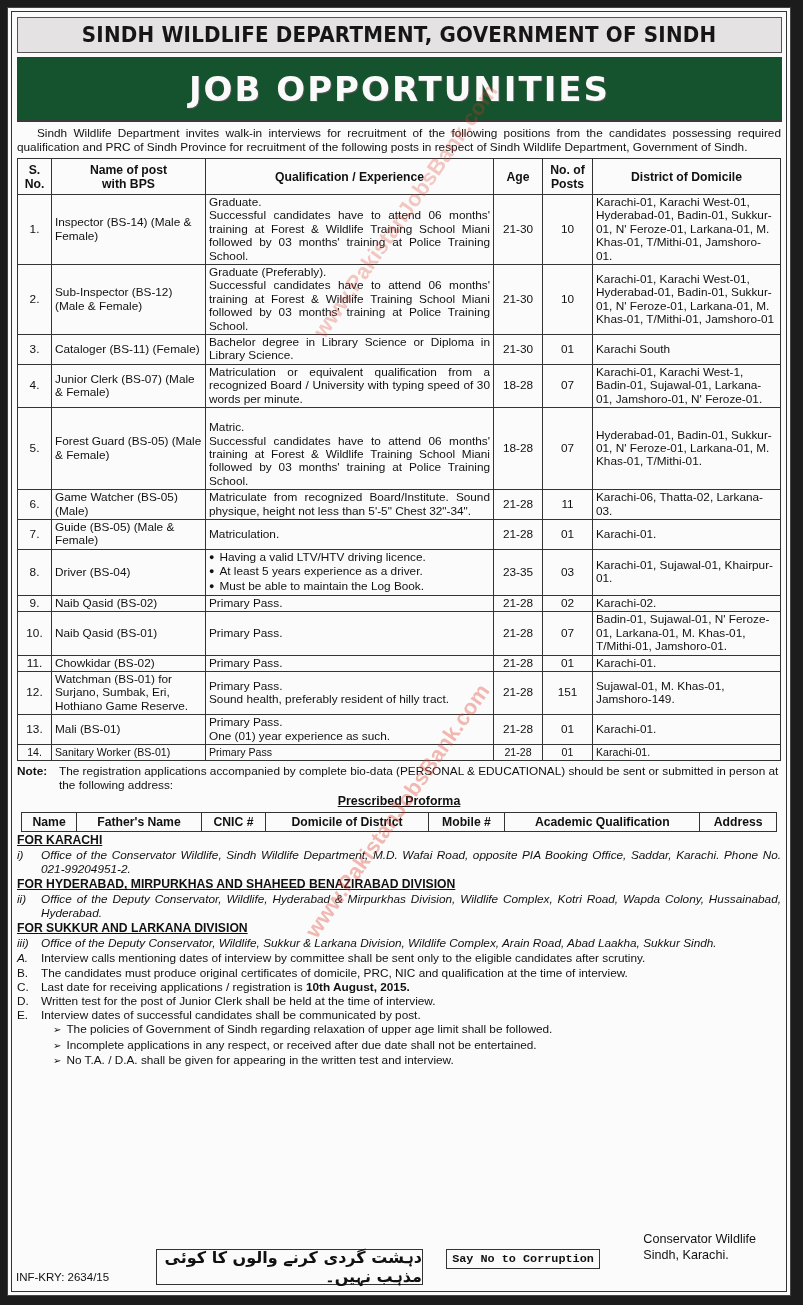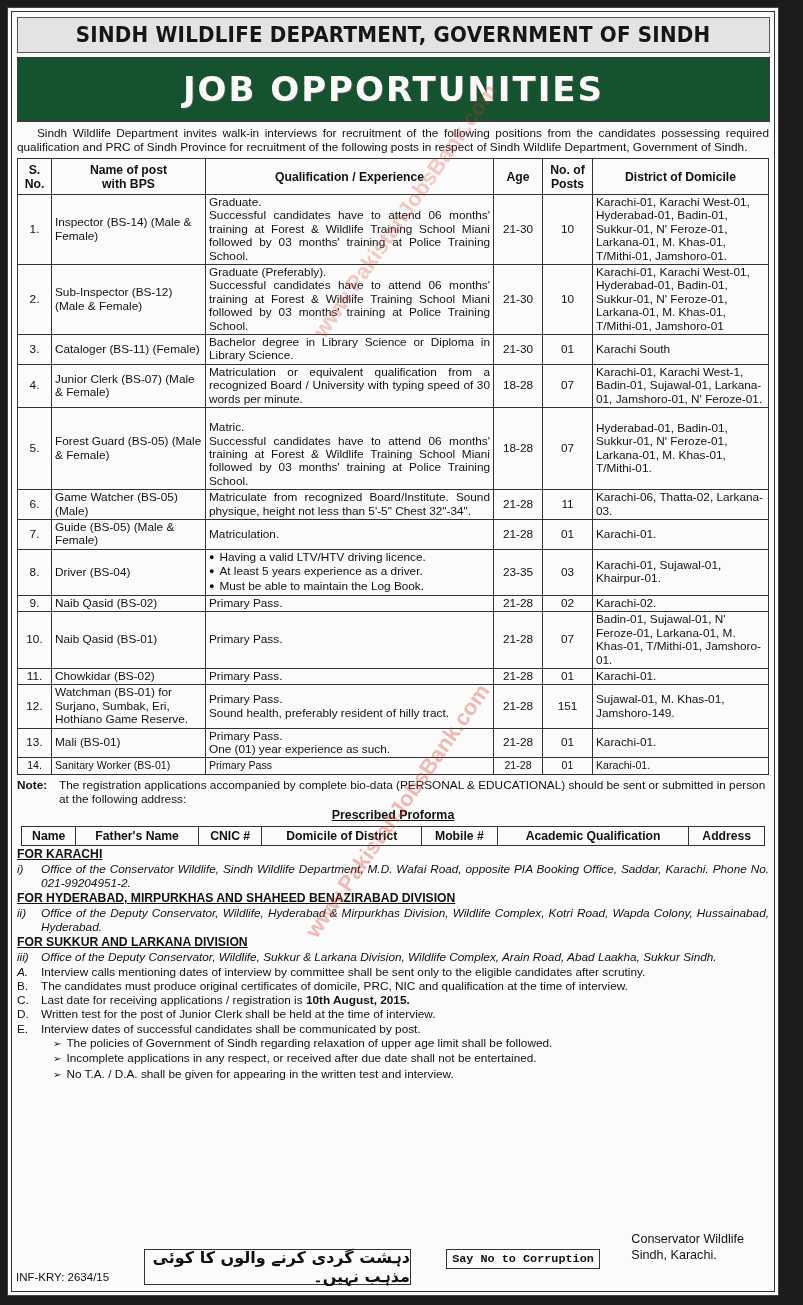--- a/index.html
+++ b/index.html
@@ -1,18 +1,18 @@
 <!DOCTYPE html>
 <html><head>
 <meta charset="utf-8">
 <style>
   * { box-sizing: border-box; margin: 0; padding: 0; }
   html, body { width: 803px; height: 1305px; background: #1a1a1a; overflow: hidden; }
   body { font-family: "Liberation Sans", sans-serif; color: #111; }
-  .outer { position: absolute; left: 0; top: 0; width: 803px; height: 1305px; background: #1c1c1c; padding: 7px 24px 9px 7px; }
+  .outer { position: absolute; left: 0; top: 0; width: 803px; height: 1305px; background: #1c1c1c; padding: 7px 12px 9px 7px; }
   .paper { position: relative; width: 100%; height: 100%; background: #fbfbfb; border: 1px solid #444; padding: 3px 5px 0 5px; }
   .inner-frame { position: absolute; left: 3px; top: 3px; right: 3px; bottom: 3px; border: 1px solid #333; pointer-events: none; }
   .dept-bar { position: relative; margin: 6px 3px 0 4px; height: 36px; background: #e4e2e2; border: 1px solid #555; display: flex; align-items: center; justify-content: center; }
   .dept-bar span { font-family: "DejaVu Sans", sans-serif; font-weight: bold; font-size: 20.5px; letter-spacing: 0.2px; color: #161616; transform: scaleX(0.97); white-space: nowrap; }
   .job-bar { position: relative; margin: 4px 3px 0 4px; height: 65px; background: #14532d; border: 1px solid #3a3a3a; border-bottom-width: 2px; display: flex; align-items: center; justify-content: center; }
   .job-bar span { font-family: "DejaVu Sans", sans-serif; font-weight: bold; font-size: 34px; color: #fafafa; letter-spacing: 2px; text-shadow: 1px 1px 0 #555; white-space: nowrap; }
   .intro { margin: 4px 4px 0 4px; font-size: 11.8px; line-height: 14px; text-align: justify; text-indent: 20px; }
   table.jobs { margin: 4px 4px 0 4px; width: calc(100% - 8px); border-collapse: collapse; font-size: 11.8px; line-height: 13.4px; }
   table.jobs th, table.jobs td { border: 1px solid #333; vertical-align: middle; padding: 1px 3px; }
   table.jobs th { font-weight: bold; text-align: center; font-size: 12.2px; line-height: 14px; height: 36px; }
@@ -34,21 +34,21 @@
   .addr { margin: 0 4px 0 4px; font-size: 11.8px; font-style: italic; line-height: 14px; display: flex; text-align: justify; }
   .addr .idx { width: 24px; flex: none; }
   .points { margin: 1px 4px 0 4px; font-size: 11.8px; line-height: 14.2px; }
   .points .pt { display: flex; }
   .points .pt .idx { width: 24px; flex: none; }
   .points .pt .idx.it { font-style: italic; }
   .arrows { margin-left: 40px; font-size: 11.8px; line-height: 15.5px; }
   .arrows div::before { content: "\27A2"; font-size: 10px; margin-right: 5px; }
   .footer { position: absolute; left: 8px; right: 8px; bottom: 10px; height: 48px; }
   .inf { position: absolute; left: 0; bottom: 2px; font-size: 11.5px; }
-  .urdu { position: absolute; left: 128px; bottom: 0; width: 267px; height: 36px; border: 1px solid #333; display: flex; align-items: center; justify-content: center; font-family: "DejaVu Sans", sans-serif; font-size: 16px; font-weight: bold; direction: rtl; }
+  .urdu { position: absolute; left: 140px; bottom: 0; width: 267px; height: 36px; border: 1px solid #333; display: flex; align-items: center; justify-content: center; font-family: "DejaVu Sans", sans-serif; font-size: 16px; font-weight: bold; direction: rtl; }
   .corrupt { position: absolute; left: 430px; bottom: 16px; width: 154px; height: 20px; border: 1px solid #333; display: flex; align-items: center; justify-content: center; font-size: 11.8px; font-weight: bold; font-family: Liberation Mono, monospace; }
   .sign { position: absolute; right: 26px; bottom: 22px; text-align: left; font-weight: normal; font-size: 12.6px; line-height: 16px; }
   .wm { position: absolute; color: rgba(220, 60, 40, 0.35); font-size: 22px; font-weight: bold; transform: rotate(-55deg); transform-origin: left top; white-space: nowrap; pointer-events: none; }
 </style>
 </head>
 <body>
 
 <div class="outer">
   <div class="paper">
     <div class="inner-frame"></div>

